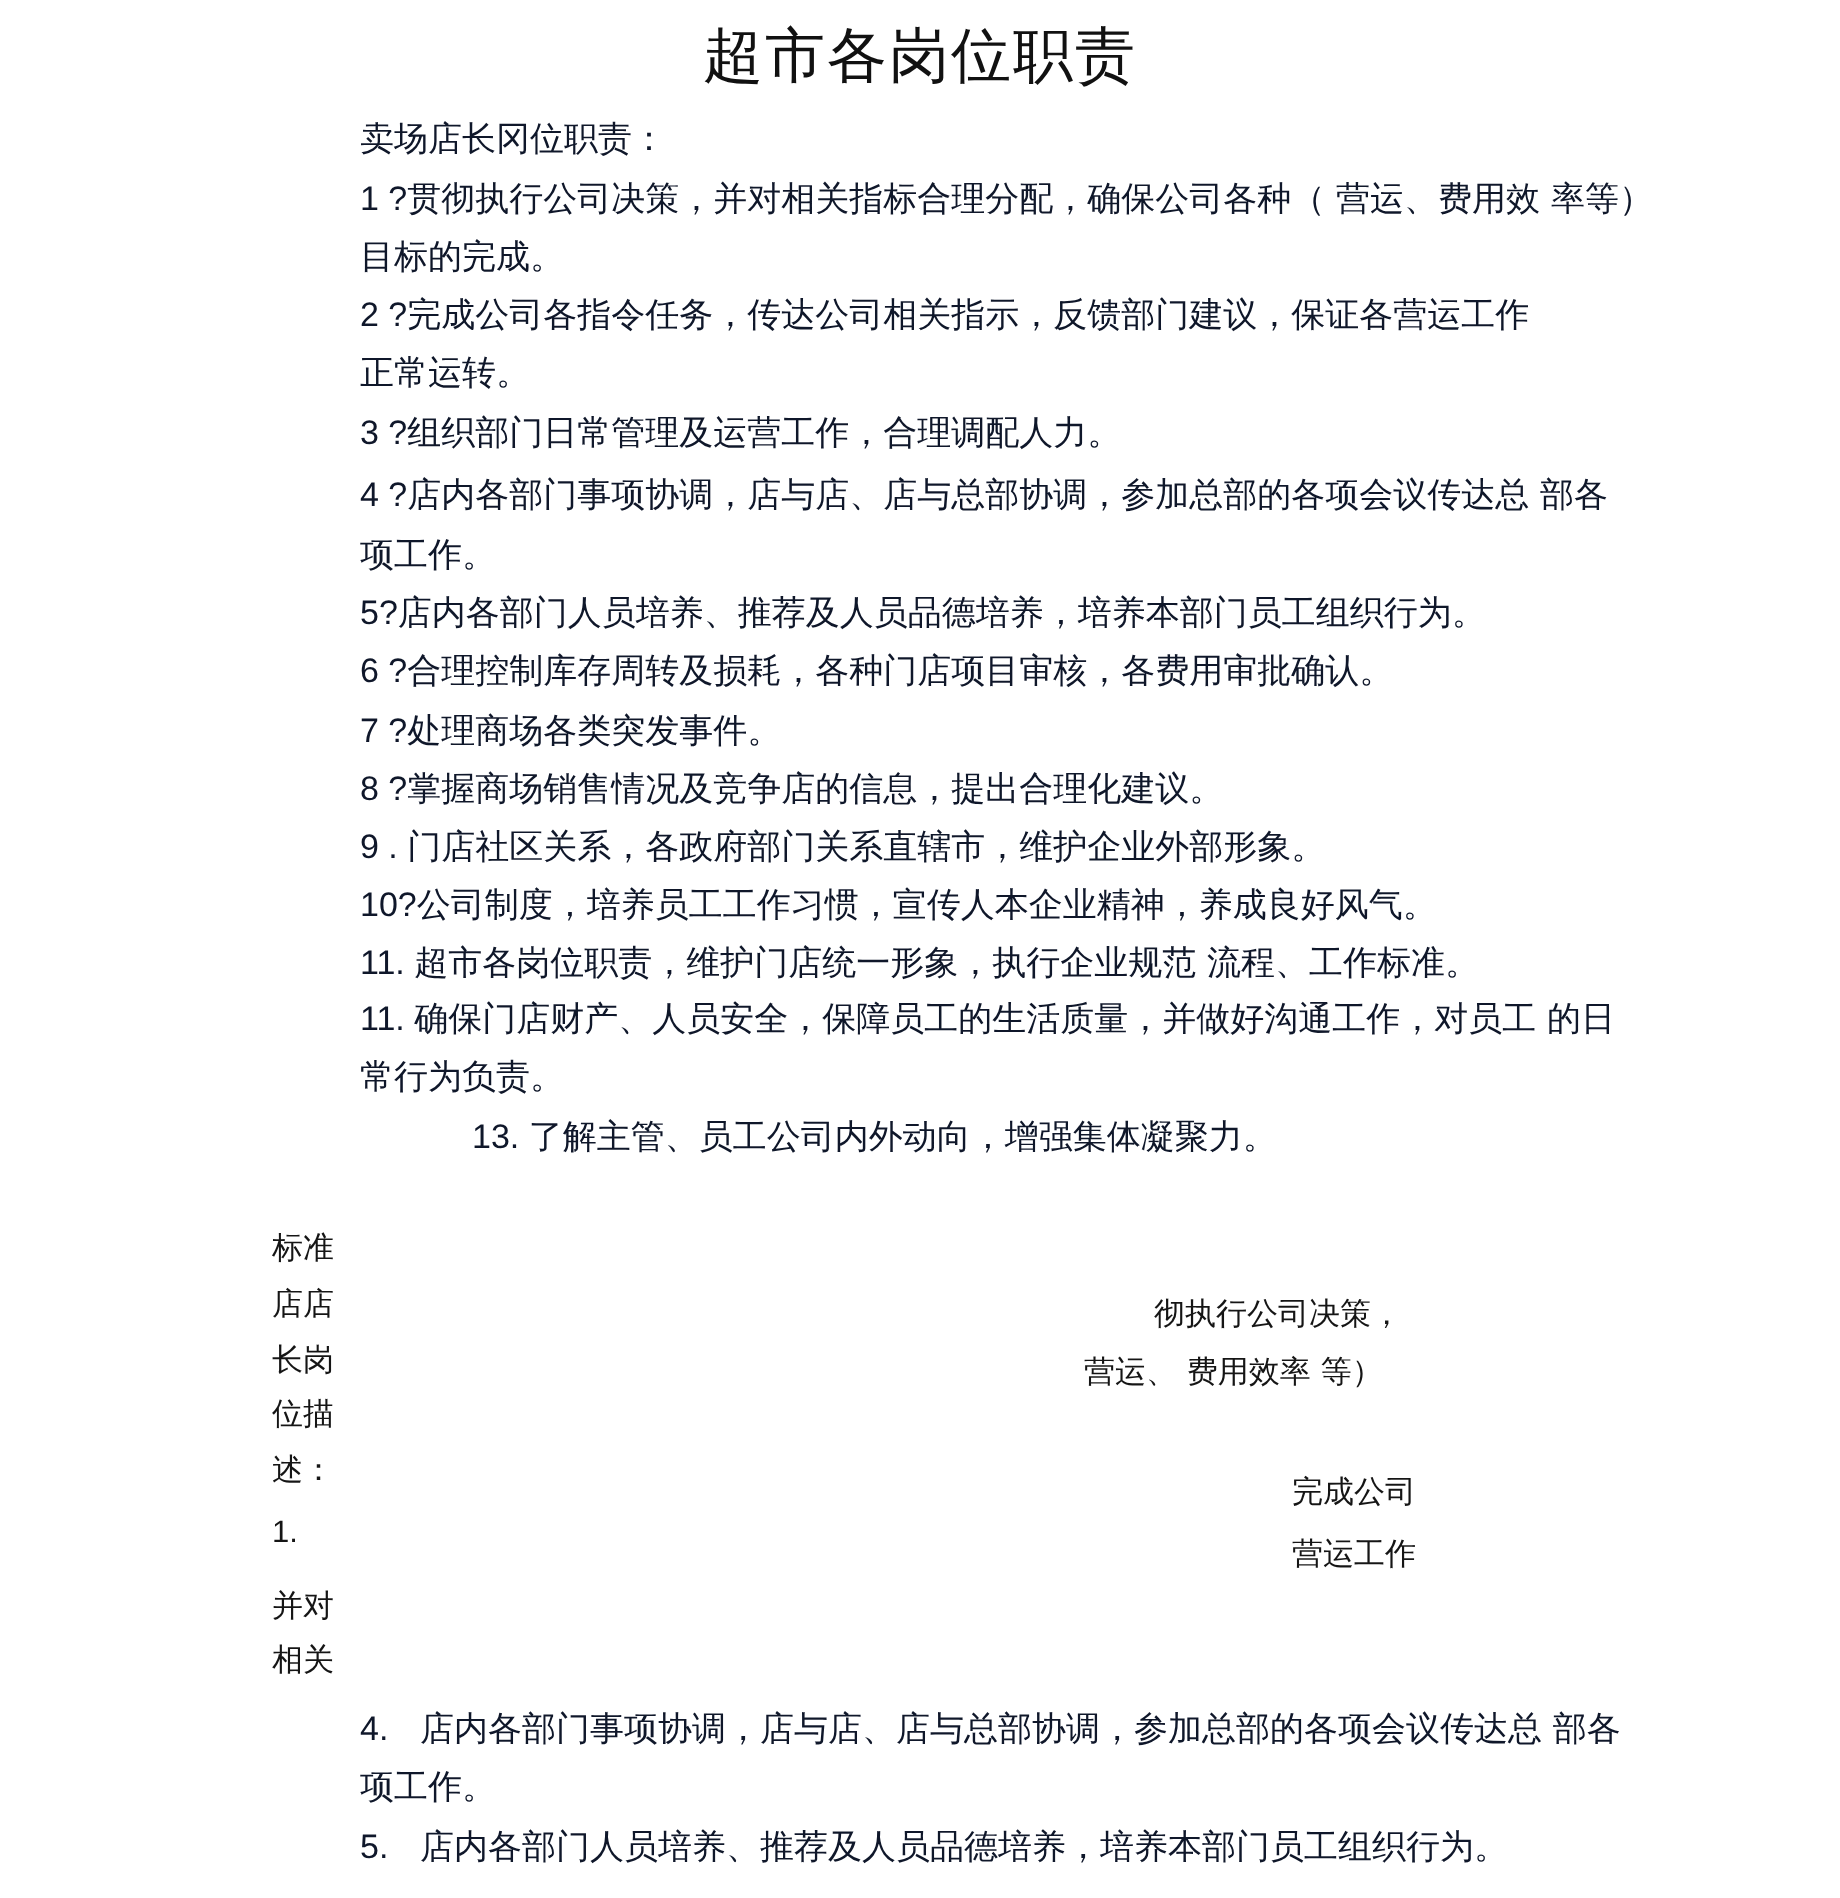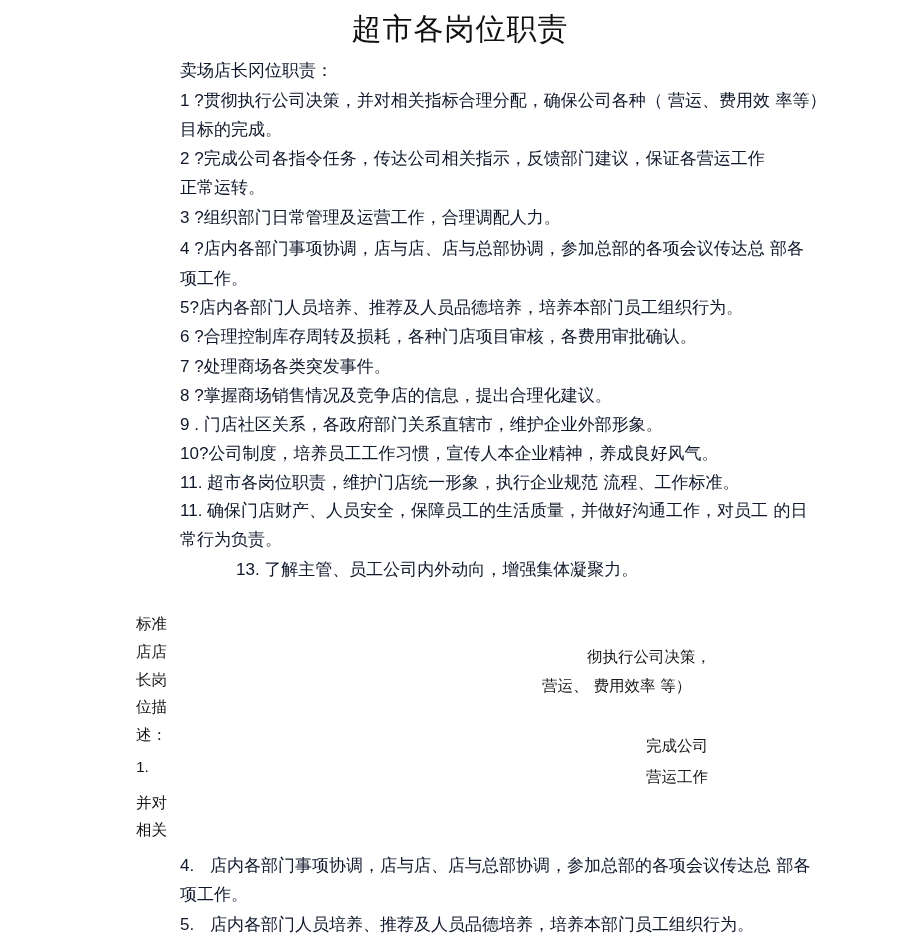--- a/index.html
+++ b/index.html
@@ -100,21 +100,21 @@
 
   <div class="col-left" style="top:614px;">标准</div>
   <div class="col-left" style="top:642px;">店店</div>
   <div class="col-left" style="top:670px;">长岗</div>
   <div class="col-left" style="top:697px;">位描</div>
   <div class="col-left" style="top:725px;">述：</div>
   <div class="col-left num" style="top:757px; font-family:'Liberation Sans', sans-serif;">1.</div>
   <div class="col-left" style="top:793px;">并对</div>
   <div class="col-left" style="top:820px;">相关</div>
 
-  <div class="frag" style="top:647px; left:577px;margin-left:10px;">彻执行公司决策，</div>
+  <div class="frag" style="top:647px; left:577px;">彻执行公司决策，</div>
   <div class="frag" style="top:676px; left:542px;">营运、  费用效率  等）</div>
   <div class="frag" style="top:736px; left:646px;">完成公司</div>
   <div class="frag" style="top:767px; left:646px;">营运工作</div>
 
   <div class="line" style="top:855px;"><span class="num" style="display:inline-block; width:30px;">4.</span><span>店内各部门事项协调，店与店、店与总部协调，参加总部的各项会议传达总  部各</span></div>
   <div class="line" style="top:884px;">项工作。</div>
   <div class="line" style="top:914px;"><span class="num" style="display:inline-block; width:30px;">5.</span><span>店内各部门人员培养、推荐及人员品德培养，培养本部门员工组织行为。</span></div>
 
 </div>
 

